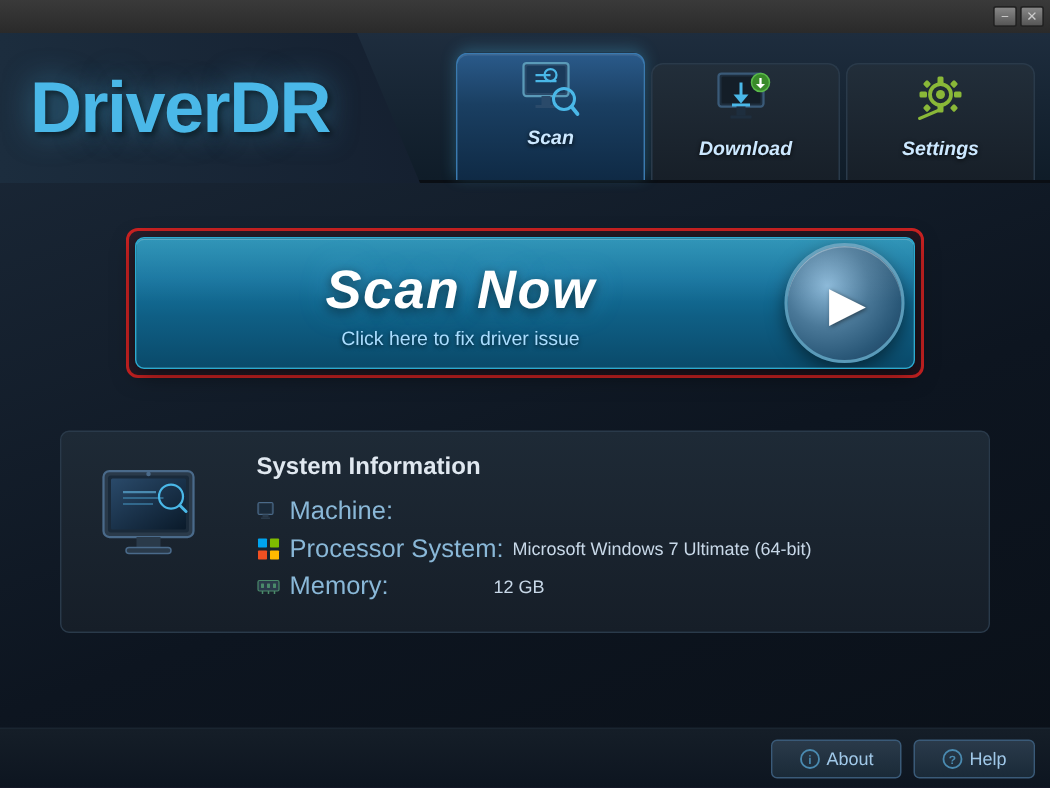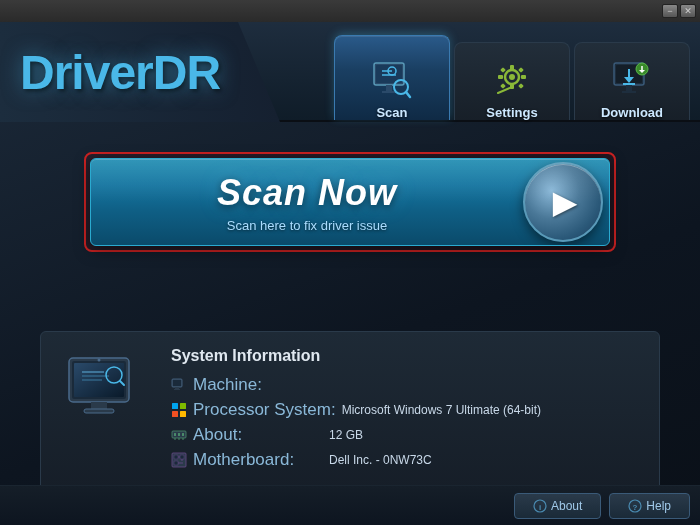--- a/index.html
+++ b/index.html
@@ -80,28 +80,29 @@
       padding-bottom: 0;
       flex: 1;
       justify-content: flex-end;
       padding-right: 10px;
     }
 
     .nav-tab {
       display: flex;
       flex-direction: column;
       align-items: center;
-      justify-content: flex-end;
-      width: 116px;
+      justify-content: flex-start;
+      width: 126px;
       height: 78px;
       cursor: pointer;
       border-radius: 8px 8px 0 0;
       margin-left: 4px;
       position: relative;
       bottom: 0;
+      font-style: italic;
     }
 
     .nav-tab.active {
       background: linear-gradient(to bottom, #2a5a8a 0%, #1a3f62 40%, #0f2a45 100%);
       border: 1px solid #3a7ab0;
       border-bottom: none;
       box-shadow: 0 -2px 10px rgba(74,184,232,0.3), inset 0 1px 0 rgba(255,255,255,0.1);
       height: 85px;
     }
 
@@ -214,21 +215,20 @@
 
     
     .system-info {
       width: 100%;
       background: linear-gradient(to bottom, #1e2a36 0%, #161e28 100%);
       border: 1px solid #2a3a4a;
       border-radius: 6px;
       padding: 15px 20px;
       display: flex;
       gap: 20px;
-      margin-top: 44px;
     }
 
     .system-info-icon {
       width: 90px;
       height: 90px;
       flex-shrink: 0;
       display: flex;
       align-items: center;
       justify-content: center;
     }
@@ -340,67 +340,67 @@
           <line x1="12" y1="14" x2="22" y2="14" stroke="#4ab8e8" stroke-width="1.5"></line>
           <line x1="12" y1="18" x2="26" y2="18" stroke="#4ab8e8" stroke-width="1.5"></line>
           <circle cx="22" cy="14" r="4" fill="none" stroke="#4ab8e8" stroke-width="1.5"></circle>
           <rect x="16" y="28" width="6" height="6" fill="#2a4a6a"></rect>
           <rect x="12" y="34" width="14" height="2" fill="#2a4a6a"></rect>
 
           <circle cx="31" cy="30" r="7" fill="none" stroke="#4ab8e8" stroke-width="2"></circle>
           <line x1="36" y1="35" x2="40" y2="40" stroke="#4ab8e8" stroke-width="2.5" stroke-linecap="round"></line>
         </svg>
         <span class="nav-tab-label">Scan</span>
-      </div>
-
-      <div class="nav-tab inactive">
-        <svg class="nav-tab-icon" viewBox="0 0 44 44">
-          <circle cx="22" cy="20" r="7" fill="none" stroke="#8ab838" stroke-width="2.5"></circle>
-          <circle cx="22" cy="20" r="3" fill="#8ab838"></circle>
-
-          <rect x="20" y="8" width="4" height="5" rx="1" fill="#8ab838"></rect>
-          <rect x="20" y="27" width="4" height="5" rx="1" fill="#8ab838"></rect>
-          <rect x="8" y="18" width="5" height="4" rx="1" fill="#8ab838"></rect>
-          <rect x="31" y="18" width="5" height="4" rx="1" fill="#8ab838"></rect>
-          <rect x="11" y="11" width="4" height="4" rx="1" fill="#8ab838" transform="rotate(45 13 13)"></rect>
-          <rect x="29" y="11" width="4" height="4" rx="1" fill="#8ab838" transform="rotate(45 31 13)"></rect>
-          <rect x="11" y="27" width="4" height="4" rx="1" fill="#8ab838" transform="rotate(45 13 29)"></rect>
-          <rect x="29" y="27" width="4" height="4" rx="1" fill="#8ab838" transform="rotate(45 31 29)"></rect>
-
-          <line x1="8" y1="36" x2="22" y2="30" stroke="#8ab838" stroke-width="2" stroke-linecap="round"></line>
-        </svg>
-        <span class="nav-tab-label">Settings</span>
       </div>
 
       <div class="nav-tab inactive">
         <svg class="nav-tab-icon" viewBox="0 0 44 44">
           <rect x="4" y="6" width="30" height="22" rx="2" fill="#1e2e3e" stroke="#3a5a78" stroke-width="1.5"></rect>
           <rect x="6" y="8" width="26" height="18" rx="1" fill="#141e28"></rect>
           <line x1="19" y1="12" x2="19" y2="22" stroke="#4ab8e8" stroke-width="2"></line>
           <polygon points="14,20 19,26 24,20" fill="#4ab8e8"></polygon>
           <rect x="13" y="26" width="12" height="2" fill="#4ab8e8"></rect>
           <rect x="16" y="28" width="6" height="6" fill="#1e2e3e"></rect>
           <rect x="12" y="34" width="14" height="2" fill="#1e2e3e"></rect>
           <circle cx="32" cy="12" r="6" fill="#3a8a2a" stroke="#5aba4a" stroke-width="1"></circle>
           <line x1="32" y1="9" x2="32" y2="15" stroke="white" stroke-width="1.5"></line>
           <polygon points="29,13 32,16 35,13" fill="white"></polygon>
         </svg>
         <span class="nav-tab-label">Download</span>
       </div>
 
+      <div class="nav-tab inactive">
+        <svg class="nav-tab-icon" viewBox="0 0 44 44">
+          <circle cx="22" cy="20" r="7" fill="none" stroke="#8ab838" stroke-width="2.5"></circle>
+          <circle cx="22" cy="20" r="3" fill="#8ab838"></circle>
+
+          <rect x="20" y="8" width="4" height="5" rx="1" fill="#8ab838"></rect>
+          <rect x="20" y="27" width="4" height="5" rx="1" fill="#8ab838"></rect>
+          <rect x="8" y="18" width="5" height="4" rx="1" fill="#8ab838"></rect>
+          <rect x="31" y="18" width="5" height="4" rx="1" fill="#8ab838"></rect>
+          <rect x="11" y="11" width="4" height="4" rx="1" fill="#8ab838" transform="rotate(45 13 13)"></rect>
+          <rect x="29" y="11" width="4" height="4" rx="1" fill="#8ab838" transform="rotate(45 31 13)"></rect>
+          <rect x="11" y="27" width="4" height="4" rx="1" fill="#8ab838" transform="rotate(45 13 29)"></rect>
+          <rect x="29" y="27" width="4" height="4" rx="1" fill="#8ab838" transform="rotate(45 31 29)"></rect>
+
+          <line x1="8" y1="36" x2="22" y2="30" stroke="#8ab838" stroke-width="2" stroke-linecap="round"></line>
+        </svg>
+        <span class="nav-tab-label">Settings</span>
+      </div>
+
     </div>
   </div>
 
   <div class="content">
 
     <div class="scan-button-wrapper">
       <div class="scan-button">
         <div class="scan-button-text-area">
           <span class="scan-now-text">Scan Now</span>
-          <span class="scan-subtitle">Scan here to fix driver issue</span>
+          <span class="scan-subtitle">Click here to fix driver issue</span>
         </div>
         <div class="scan-arrow-btn">
           <span class="scan-arrow-icon">▶</span>
         </div>
       </div>
     </div>
 
     <div class="system-info">
 
       <div class="system-info-icon">
@@ -457,38 +457,25 @@
         <div class="info-row">
           <svg class="info-icon" viewBox="0 0 16 16">
             <rect x="1" y="4" width="14" height="7" rx="1" fill="#2a3a4a" stroke="#4a8a6a" stroke-width="0.8"></rect>
             <rect x="3" y="6" width="2" height="3" rx="0.3" fill="#4a8a6a"></rect>
             <rect x="7" y="6" width="2" height="3" rx="0.3" fill="#4a8a6a"></rect>
             <rect x="11" y="6" width="2" height="3" rx="0.3" fill="#4a8a6a"></rect>
             <line x1="4" y1="11" x2="4" y2="13" stroke="#4a8a6a" stroke-width="1"></line>
             <line x1="8" y1="11" x2="8" y2="13" stroke="#4a8a6a" stroke-width="1"></line>
             <line x1="12" y1="11" x2="12" y2="13" stroke="#4a8a6a" stroke-width="1"></line>
           </svg>
-          <span class="info-label">About:</span>
+          <span class="info-label">Memory:</span>
           <span class="info-value">12 GB</span>
         </div>
 
 
-        <div class="info-row">
-          <svg class="info-icon" viewBox="0 0 16 16">
-            <rect x="1" y="1" width="14" height="14" rx="1" fill="#2a3a4a" stroke="#6a4a8a" stroke-width="0.8"></rect>
-            <rect x="3" y="3" width="4" height="4" fill="#1a2a3a" stroke="#6a4a8a" stroke-width="0.5"></rect>
-            <rect x="9" y="3" width="4" height="4" fill="#1a2a3a" stroke="#6a4a8a" stroke-width="0.5"></rect>
-            <rect x="3" y="9" width="4" height="4" fill="#1a2a3a" stroke="#6a4a8a" stroke-width="0.5"></rect>
-            <line x1="7" y1="5" x2="9" y2="5" stroke="#6a4a8a" stroke-width="0.8"></line>
-            <line x1="7" y1="11" x2="12" y2="11" stroke="#6a4a8a" stroke-width="0.8"></line>
-            <line x1="11" y1="7" x2="11" y2="9" stroke="#6a4a8a" stroke-width="0.8"></line>
-          </svg>
-          <span class="info-label">Motherboard:</span>
-          <span class="info-value">Dell Inc. - 0NW73C</span>
-        </div>
 
       </div>
     </div>
   </div>
 
   <div class="footer">
     <div class="footer-btn">
       <svg width="14" height="14" viewBox="0 0 14 14">
         <circle cx="7" cy="7" r="6" fill="none" stroke="#4a8ab0" stroke-width="1.2"></circle>
         <text x="7" y="10.5" text-anchor="middle" font-size="8" fill="#4a8ab0" font-weight="bold">i</text>

